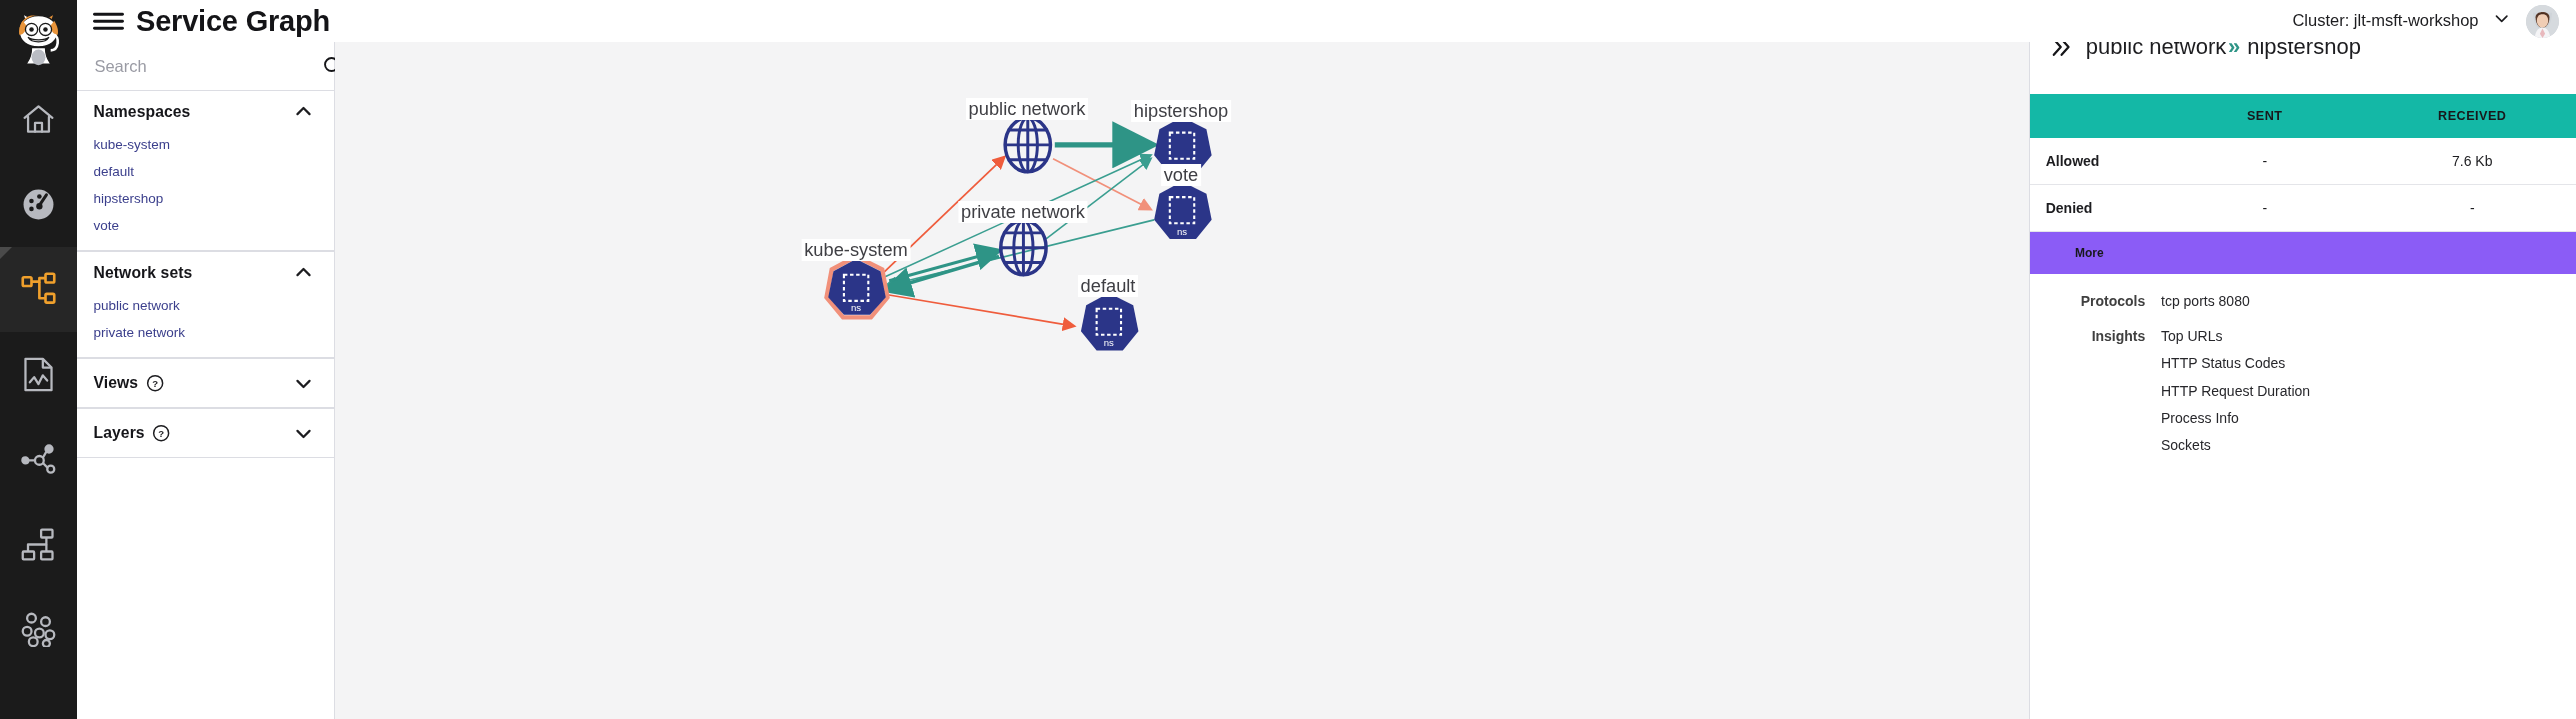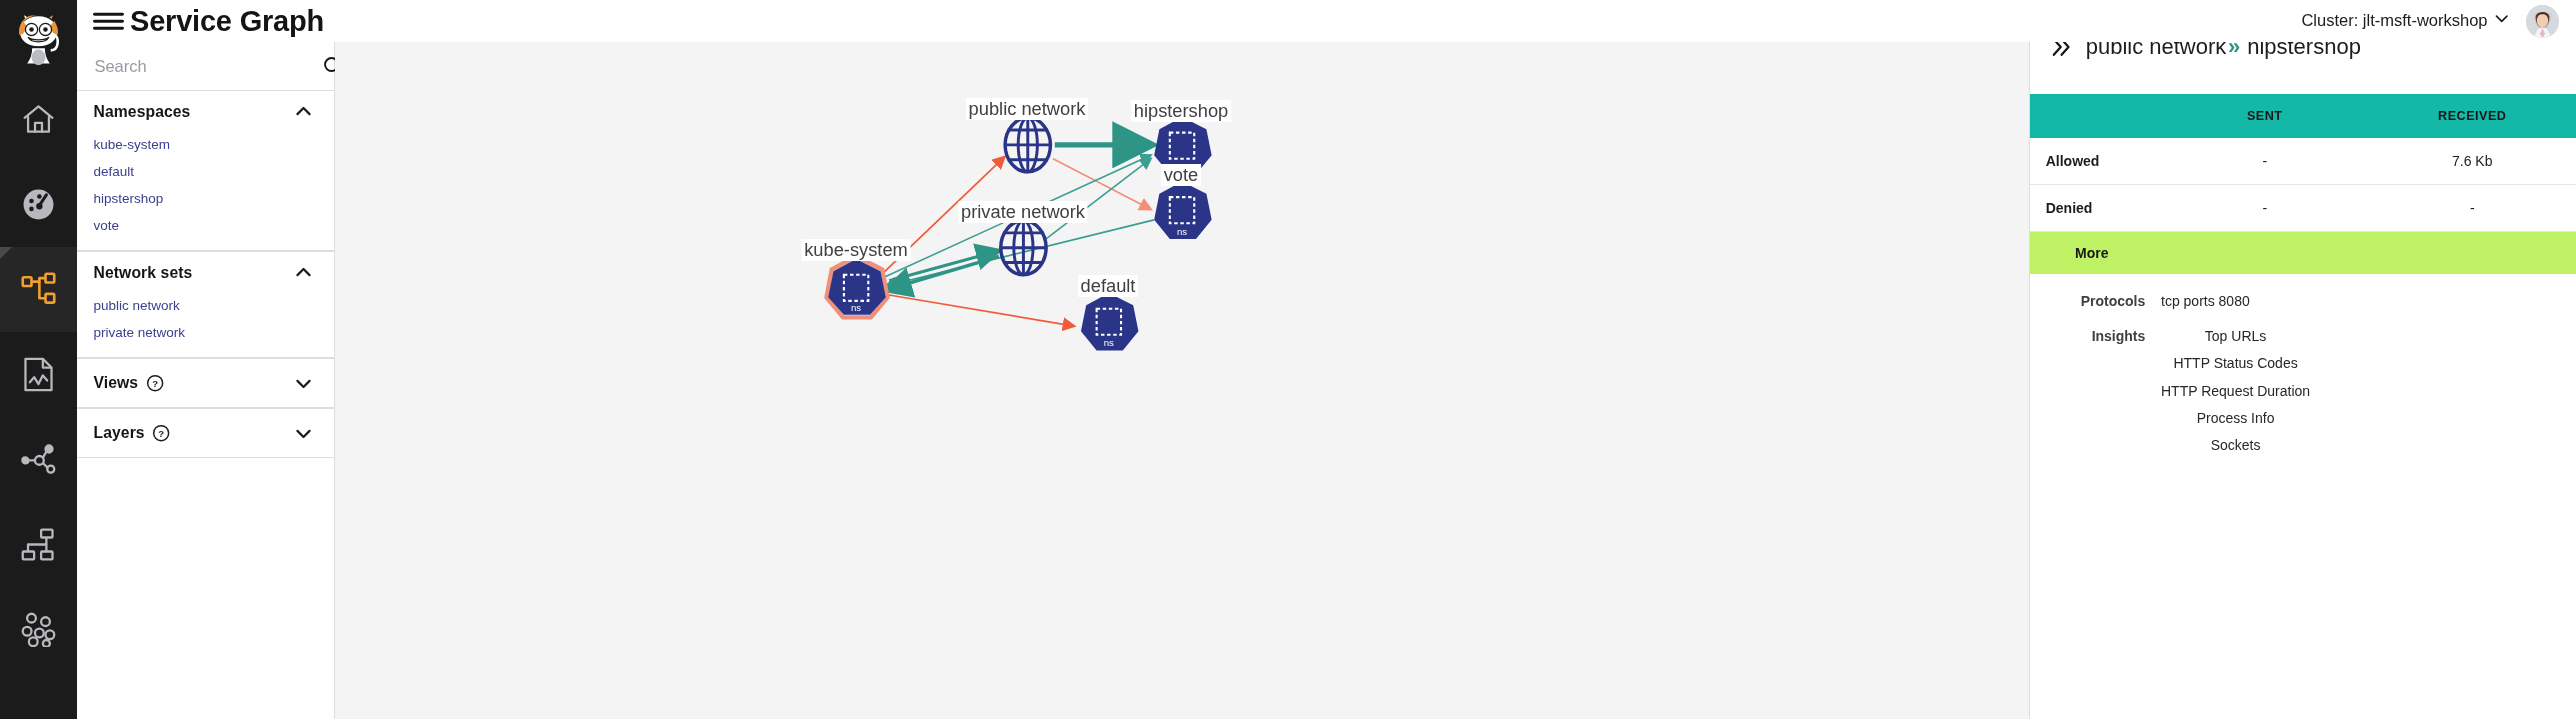--- a/index.html
+++ b/index.html
@@ -100,44 +100,44 @@
     background: #14b8a6; font-size: 12.6px; font-weight: bold; color: #18181b;
     letter-spacing: 0.5px; padding: 12.2px 0; text-align: center; height: 44px;
   }
   .tbl th.lbl-col { width: 131px; }
   .tbl tbody td {
     font-size: 14px; color: #1d1d20; text-align: center; padding: 15px 0;
     border-bottom: 1.7px solid #e4e5e9;
   }
   .tbl tbody td.rowlabel { font-weight: bold; text-align: left; padding-left: 15.7px; }
   .more-bar {
-    background: #bef264; height: 42px; display: flex; align-items: center;
-    padding-left: 45px; font-size: 14px; font-weight: bold; color: #18181b;
+    background: #8b5cf6; height: 42px; display: flex; align-items: center;
+    padding-left: 45px; font-size: 12px; font-weight: bold; color: #18181b;
   }
   .kv { display: flex; padding: 12.2px 0 0 0; }
   .kv .k {
     width: 131px; flex: 0 0 131px; text-align: right; padding-right: 15.7px;
     font-size: 14px; font-weight: bold; color: #404040;
   }
   .kv .v { font-size: 14px; color: #27272b; }
-  .insight-link { display: block; font-size: 14px; color: #27272b; cursor: pointer; padding: 0 0 11.3px 0; text-align: center; }
+  .insight-link { display: block; font-size: 14px; color: #27272b; cursor: pointer; padding: 0 0 11.3px 0; }
   .insight-link:first-child { padding-top: 0; }
 
   
   .topbar {
     position: absolute; left: 77px; top: 0; right: 0; height: 42px;
     display: flex; align-items: center; background: #ffffff; z-index: 20;
   }
   .burger { margin-left: 14px; cursor: pointer; display:flex; }
   .app-title {
     font-size: 29px; font-weight: bold; color: #141417;
-    margin-left: 4px; letter-spacing: -0.2px;
+    margin-left: 10px; letter-spacing: -0.2px;
   }
   .topbar-right { margin-left: auto; display: flex; align-items: center; gap: 15.7px; padding-right: 17.4px; }
-  .cluster-sel { font-size: 16.5px; color: #1d1d20; display: flex; align-items: center; gap: 5px; cursor: pointer; }
+  .cluster-sel { font-size: 16.5px; color: #1d1d20; display: flex; align-items: center; gap: 14px; cursor: pointer; }
   .avatar {
     width: 33px; height: 33px; border-radius: 50%; overflow: hidden;
     background: #cfd3d8; position: relative; flex: 0 0 33px;
   }
 </style>
 </head>
 <body>
 
 <div class="app">
 

